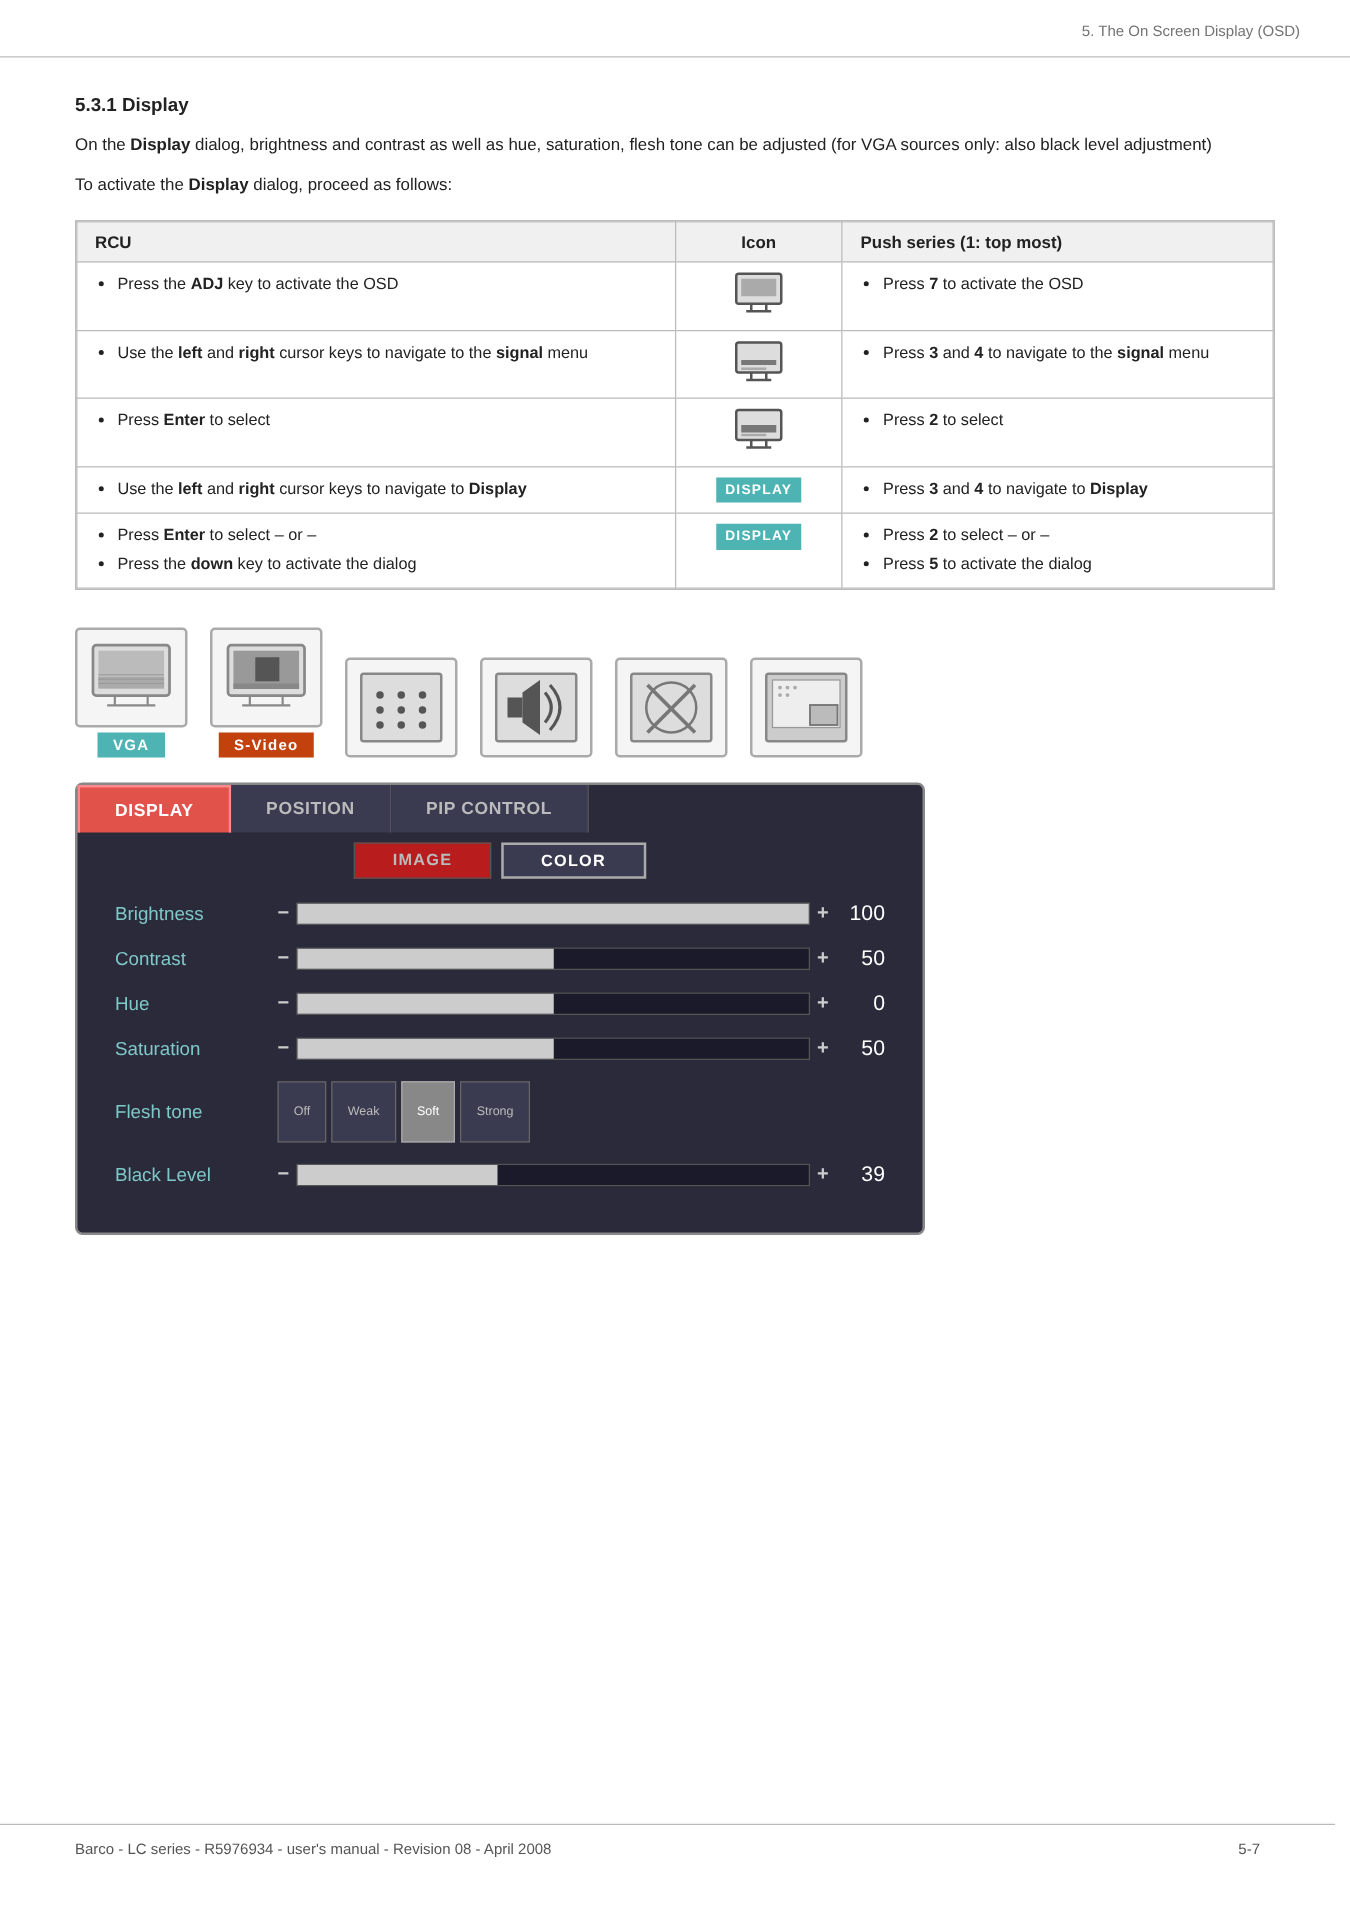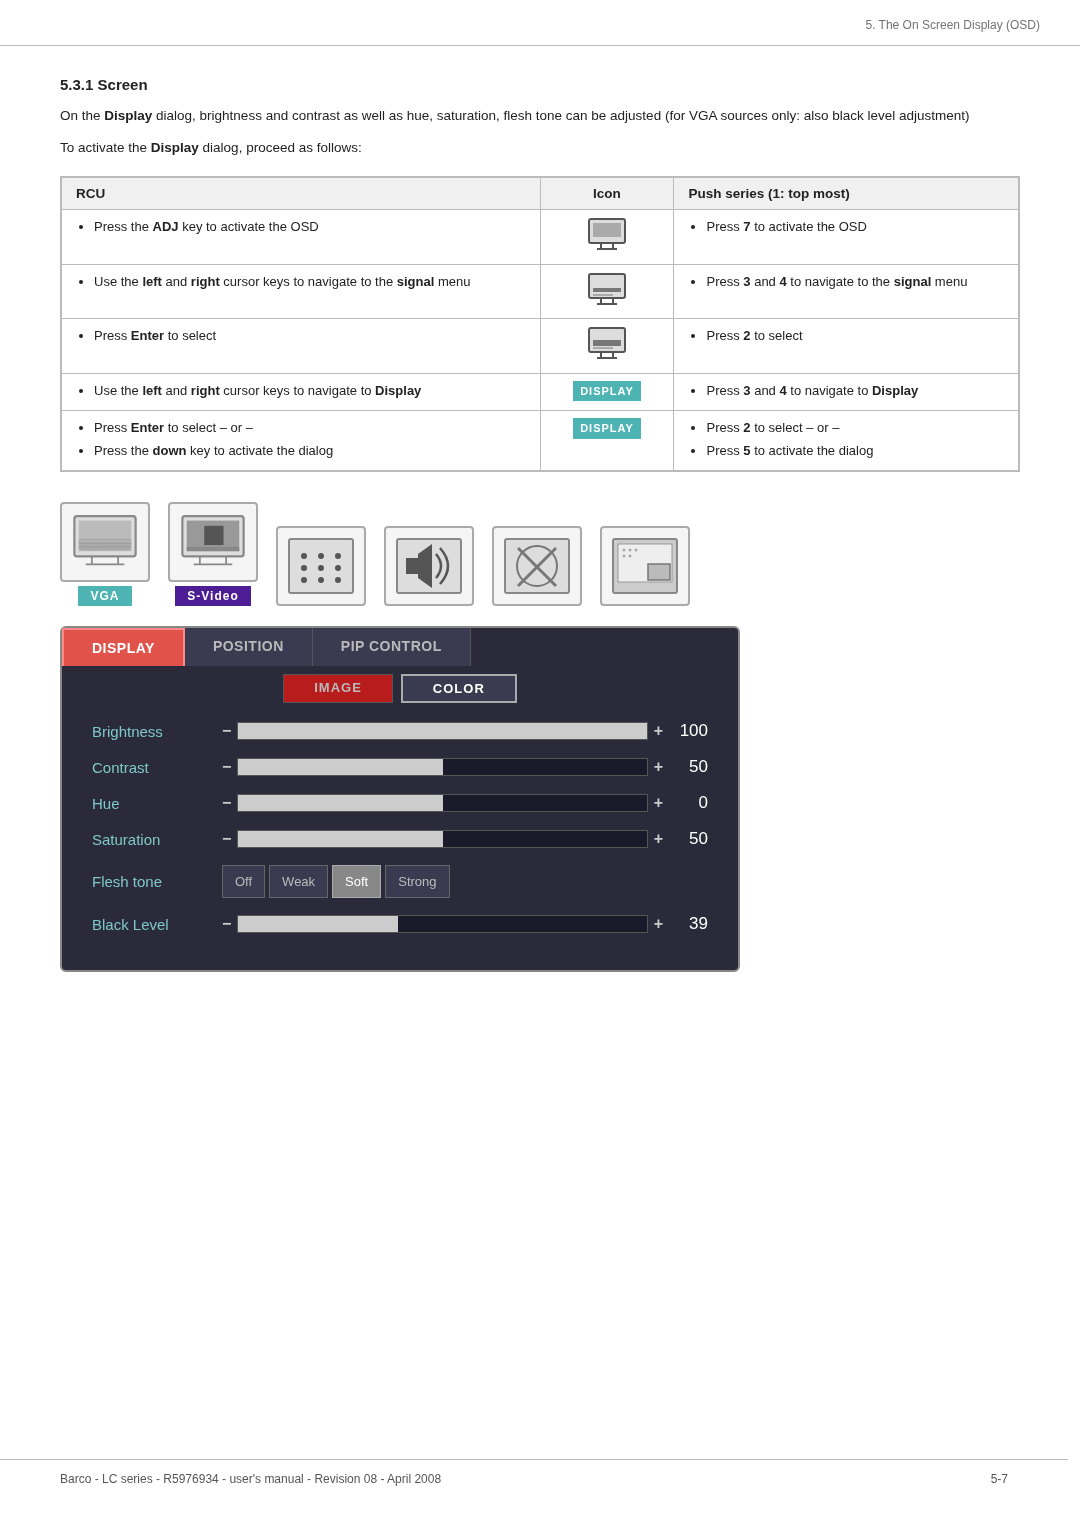--- a/index.html
+++ b/index.html
@@ -113,21 +113,21 @@
       display: inline-block;
       background: #4db3b3;
       color: #fff;
       font-size: 12px;
       font-weight: bold;
       padding: 3px 12px;
       margin-top: 4px;
       letter-spacing: 1px;
     }
 
-    .label-tag.svideo { background: #4c1d95; }
+    .label-tag.svideo { background: #c2410c; }
 
     
     .osd-dialog {
       background: #2a2a3a;
       border: 2px solid #888;
       border-radius: 6px;
       margin: 10px 0 30px 0;
       padding: 0 0 20px 0;
       width: 680px;
       color: #fff;
@@ -245,22 +245,22 @@
       color: #fff;
       font-weight: normal;
     }
 
     
     .flesh-buttons {
       display: flex;
       gap: 4px;
     }
     .flesh-btn {
-      padding: 8px 12px;
-      font-size: 13px;
+      padding: 18px 12px;
+      font-size: 10px;
       background: #3a3a50;
       color: #bbb;
       border: 1px solid #666;
       cursor: pointer;
     }
     .flesh-btn.active {
       background: #888;
       color: #fff;
       border-color: #aaa;
     }
@@ -280,21 +280,21 @@
   </style>
 </head>
 <body>
 
 <div class="page-header">
   <span>5. The On Screen Display (OSD)</span>
 </div>
 
 <div class="page-content">
 
-  <div class="section-title">5.3.1 Screen</div>
+  <div class="section-title">5.3.1 Display</div>
 
   <div class="section-body">
     On the <b>Display</b> dialog, brightness and contrast as well as hue, saturation, flesh tone can be adjusted (for VGA sources only: also black level adjustment)
   </div>
   <div class="section-body">
     To activate the <b>Display</b> dialog, proceed as follows:
   </div>
 
   <div class="table-wrap">
     <table>

